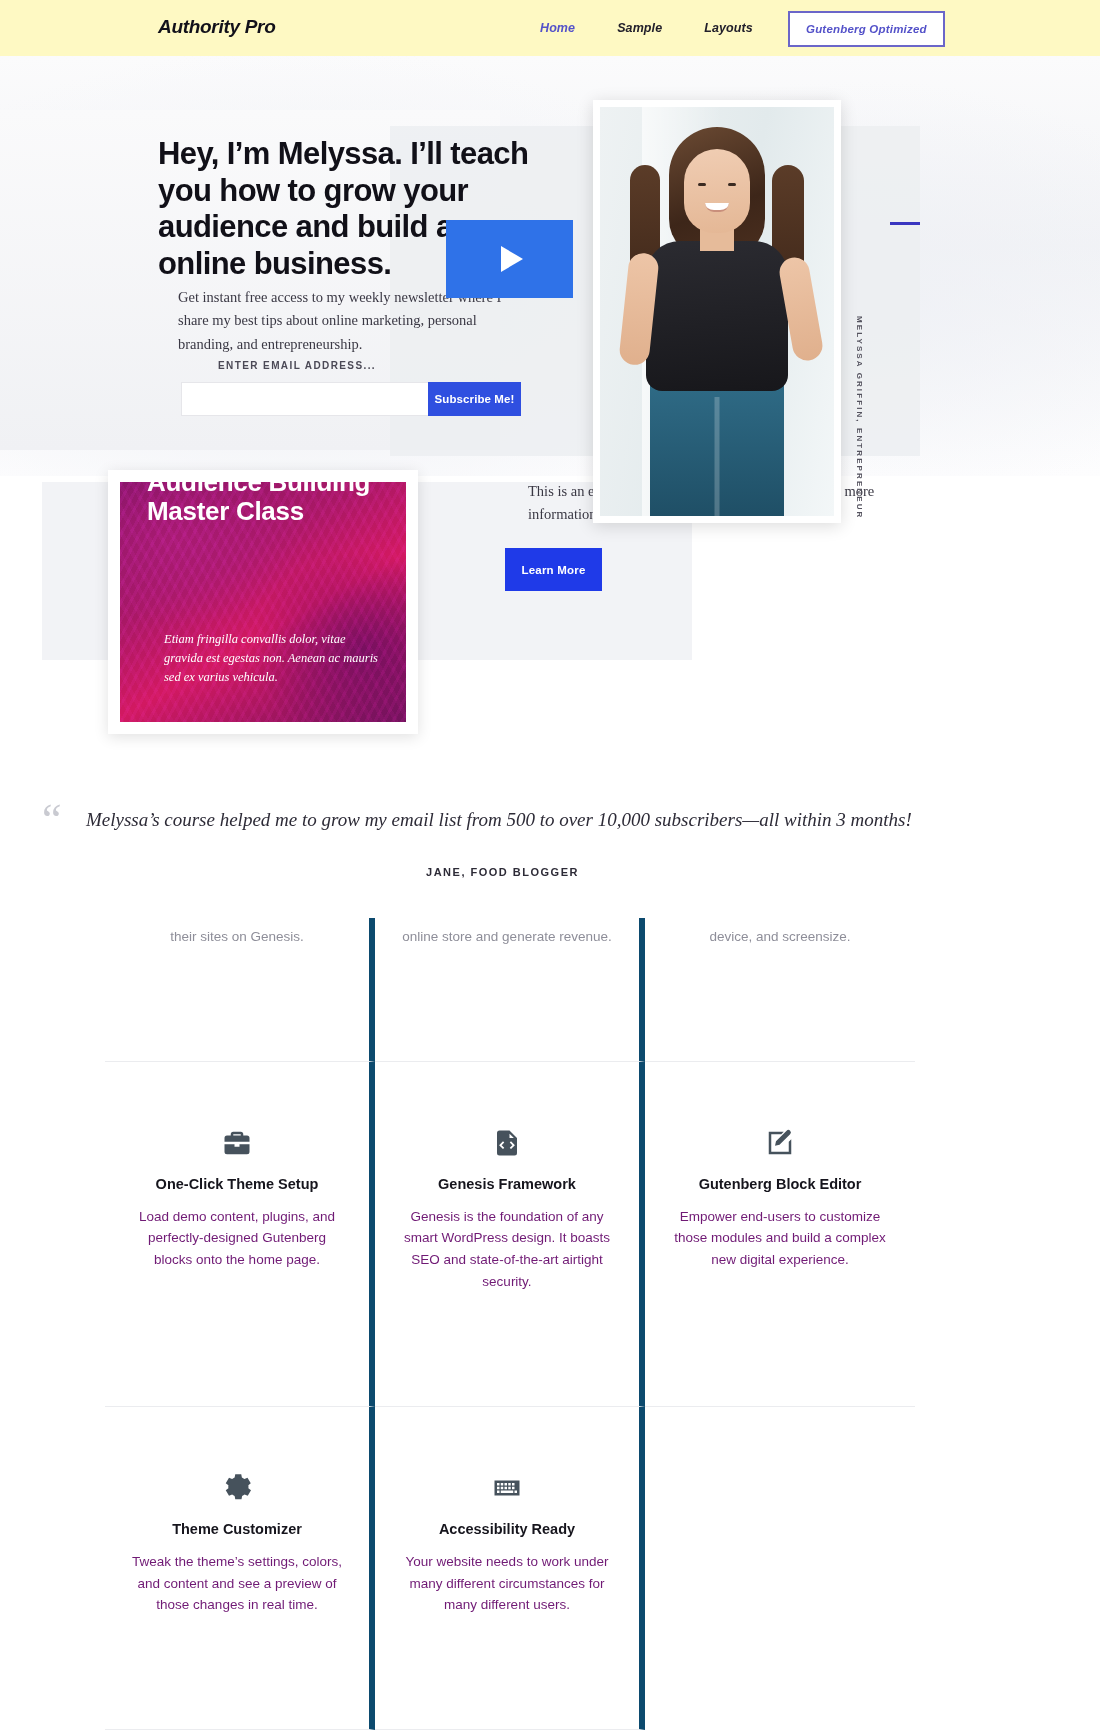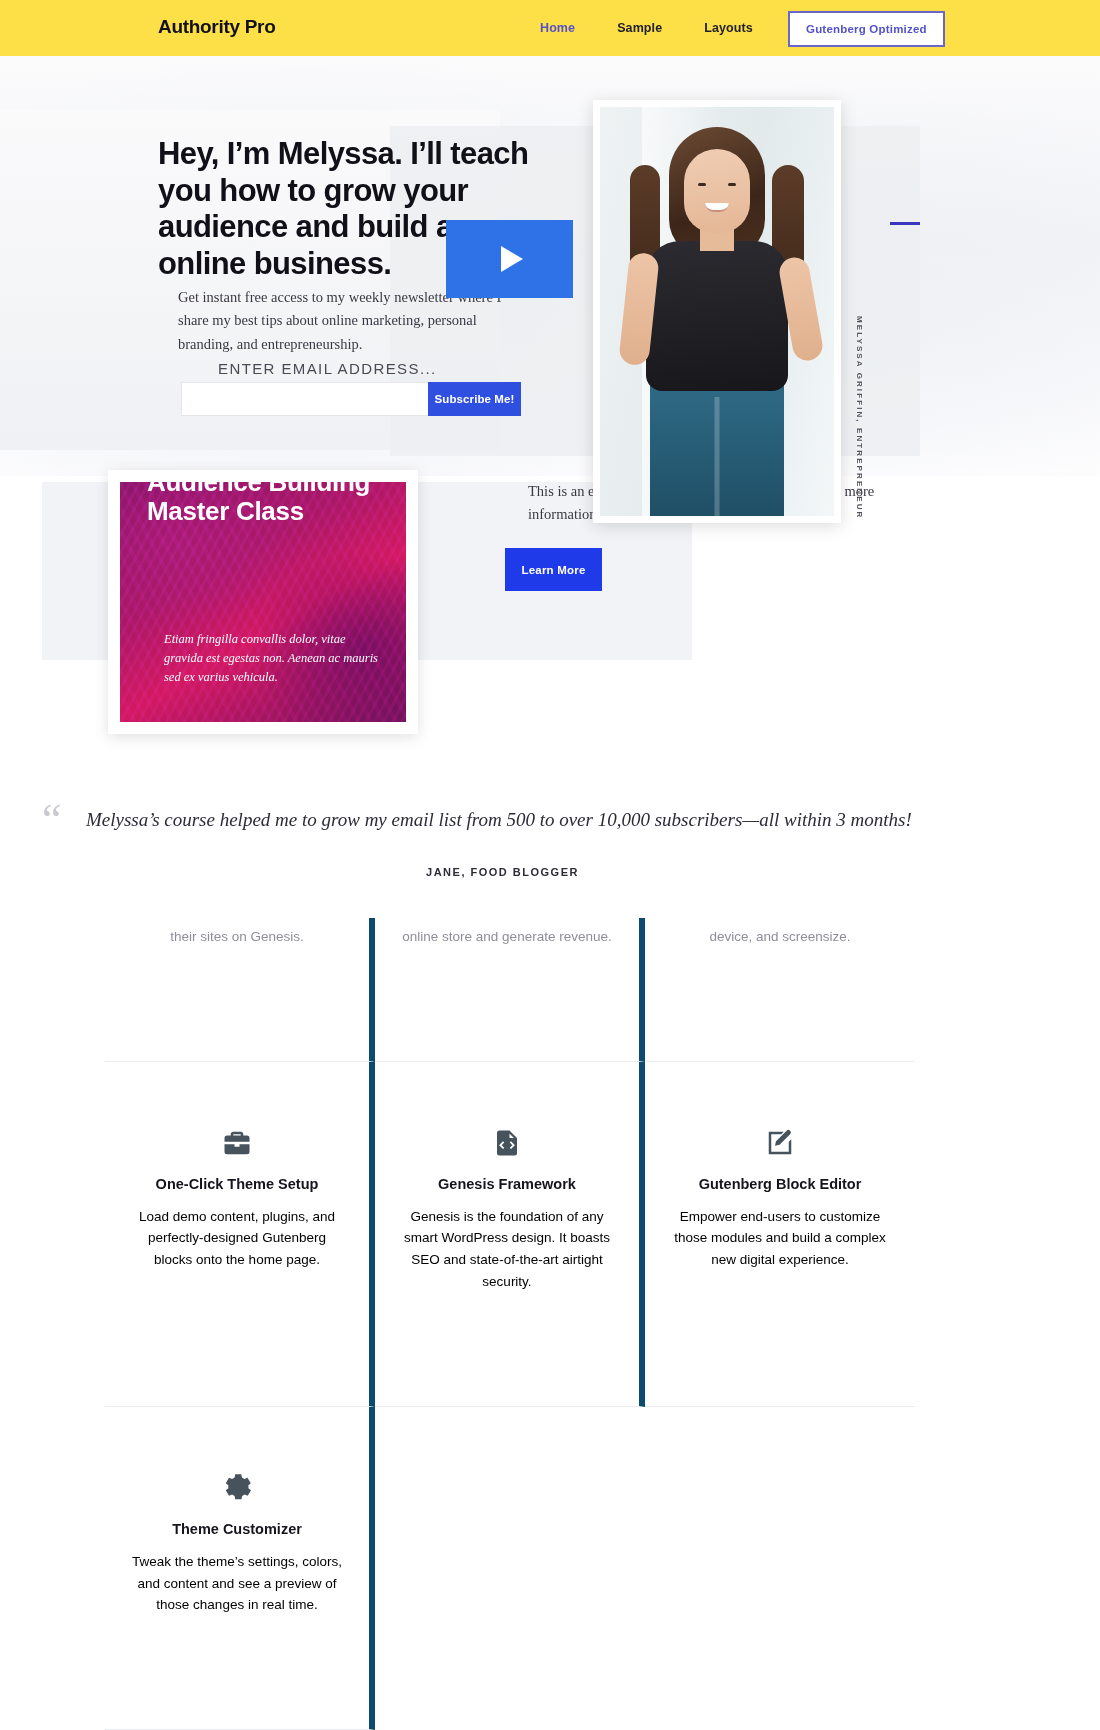--- a/index.html
+++ b/index.html
@@ -8,22 +8,22 @@
     height: 1730px;
     background: #ffffff;
     font-family: "Liberation Sans", sans-serif;
     overflow: hidden;
   }
   .page { position: relative; width: 1100px; height: 1730px; background:#fff; overflow:hidden; }
 
   
   .site-header {
     position:absolute; top:0; left:0; width:1100px; height:56px;
-    background:#fde047; z-index:60;
-    display:flex; align-items:center;
+    background:#fef9c3; z-index:60;
+    display:flex; align-items:center;font-style:italic;
   }
   .brand {
     position:absolute; left:158px; top:16px;
     font-size:19px; font-weight:bold; letter-spacing:-0.3px; color:#12111a;
     font-family:"Liberation Sans", sans-serif;
   }
   .nav { position:absolute; right:190px; top:21px; display:flex; gap:42px; align-items:center; }
   .nav a {
     font-size:12.5px; color:#22202b; text-decoration:none; font-weight:600;
     letter-spacing:.1px; white-space:nowrap;
@@ -62,21 +62,21 @@
     font-size:31px; line-height:1.18; font-weight:bold; color:#111018;
     letter-spacing:-0.6px; z-index:20;
   }
   .hero-sub {
     position:absolute; left:178px; top:230px; width:352px;
     font-family:"Liberation Serif", serif;
     font-size:14.5px; line-height:1.62; color:#3a3844; z-index:18;
   }
   .form-label {
     position:absolute; left:180px; top:304px;
-    font-size:15px; font-weight:normal; letter-spacing:1.4px; color:#4b4956; z-index:22;padding-left:38px;
+    font-size:10px; font-weight:bold; letter-spacing:1.4px; color:#4b4956; z-index:22;padding-left:38px;
   }
   .email-row { position:absolute; left:181px; top:326px; width:340px; height:34px; z-index:22; display:flex; }
   .email-input {
     flex:1; height:34px; background:#fff; border:1px solid #e6e6ea; border-right:none;
     font-size:12px; padding:0 10px; color:#555; font-family:"Liberation Sans",sans-serif;
   }
   .subscribe-btn {
     width:93px; height:34px; background:#2f4fe0; color:#fff; border:none;
     font-size:11.5px; font-weight:bold; letter-spacing:.1px; cursor:pointer;
     font-family:"Liberation Sans",sans-serif;
@@ -210,21 +210,21 @@
   }
   .fcell:nth-child(3n) { border-right:none; }
   .row-clip { justify-content:flex-start; padding-top:6px; }
   .fdesc-only {
     font-size:13.5px; line-height:1.62; color:#8e8e99;
     font-family:"Liberation Sans", sans-serif;
   }
   .ficon { width:30px; height:30px; margin:36px 0 18px; color:#46525c; }
   .ficon svg { width:30px; height:30px; display:block; fill:#46525c; }
   .ftitle { font-size:14.5px; font-weight:bold; color:#16151d; margin-bottom:14px;text-align:right; }
-  .fdesc { font-size:13.5px; line-height:1.62; color:#000000; max-width:215px; }
+  .fdesc { font-size:13.5px; line-height:1.62; color:#701a75; max-width:215px; }
   .features .fcell.first-row { border-top:none; padding-top:8px; }
 </style>
 </head>
 <body>
 
 <div class="page">
 
   <div class="site-header">
     <div class="brand">Authority Pro</div>
     <div class="nav-wrap">
@@ -345,15 +345,24 @@
       <div class="ficon">
         <svg viewBox="0 0 24 24">
             <path d="M12 8a4 4 0 1 0 0 8 4 4 0 0 0 0-8zm0 2.2a1.8 1.8 0 1 1 0 3.6 1.8 1.8 0 0 1 0-3.6zM10.6 1l-.5 2.6a8.9 8.9 0 0 0-2 1.2L5.6 3.8 3 8.2l2.1 1.6a9 9 0 0 0 0 2.4L3 13.8l2.6 4.4 2.5-1a8.9 8.9 0 0 0 2 1.2l.5 2.6h5l.5-2.6a8.9 8.9 0 0 0 2-1.2l2.5 1 2.6-4.4-2.1-1.6a9 9 0 0 0 0-2.4L23 8.2l-2.6-4.4-2.5 1a8.9 8.9 0 0 0-2-1.2L15.4 1h-4.8z"></path>
           </svg>
       </div>
       <div class="ftitle">Theme Customizer</div>
       <div class="fdesc">Tweak the theme’s settings, colors, and content and see a preview of those changes in real time.</div>
     </div>
 
 
+    <div class="fcell">
+      <div class="ficon">
+        <svg viewBox="0 0 24 24">
+            <path d="M2 6h20v12H2V6zm2 2v2h2V8H4zm3 0v2h2V8H7zm3 0v2h2V8h-2zm3 0v2h2V8h-2zm3 0v2h2V8h-2zM4 11v2h2v-2H4zm3 0v2h2v-2H7zm3 0v2h2v-2h-2zm3 0v2h2v-2h-2zm3 0v2h2v-2h-2zM4 14v2h2v-2H4zm3 0v2h10v-2H7zm11 0v2h2v-2h-2z"></path>
+          </svg>
+      </div>
+      <div class="ftitle">Accessibility Ready</div>
+      <div class="fdesc">Your website needs to work under many different circumstances for many different users.</div>
+    </div>
 
   </div>
 </div>
 
 </body></html>

